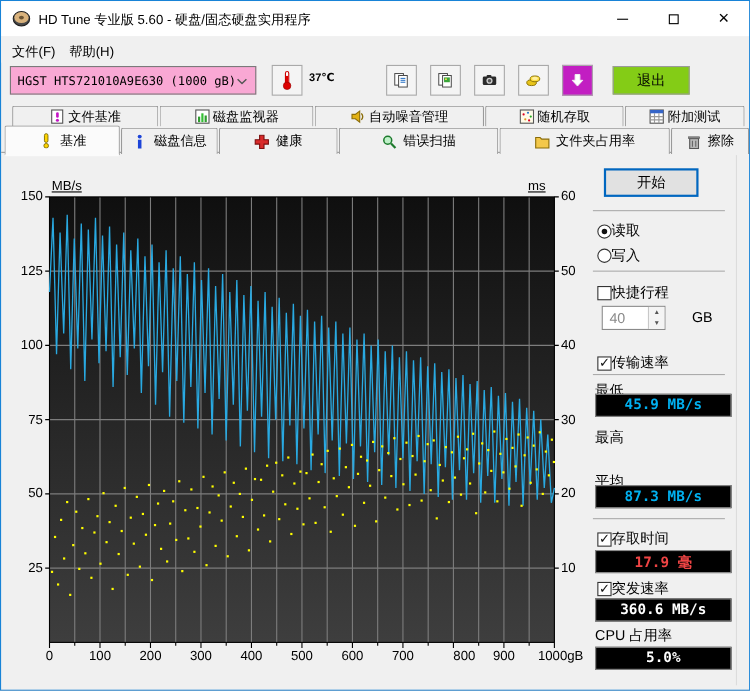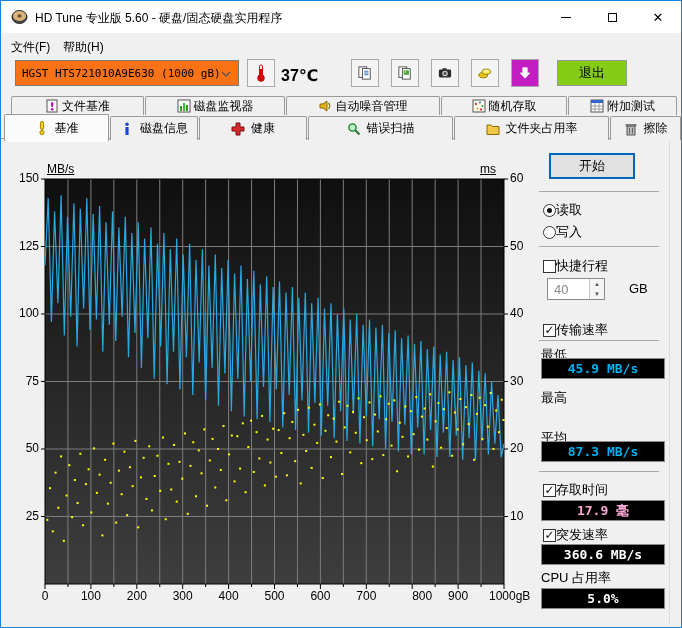--- a/index.html
+++ b/index.html
@@ -16,25 +16,25 @@
   .title-text { position:absolute; left:34px; top:9px; font-size:12px; color:#000; white-space:nowrap; }
   .winbtn { position:absolute; top:0; width:46px; height:32px; display:flex; align-items:center; justify-content:center; background:#fff; }
   .btn-min { right:92px; } .btn-max { right:46px; } .btn-close { right:0; }
   .glyph-min { width:10px; height:0; border-top:1px solid #000; }
   .glyph-max { width:9px; height:9px; border:1px solid #000; }
   .glyph-close { font-size:13px; line-height:1; font-family:"DejaVu Sans",sans-serif; }
   
   .menubar { position:absolute; left:0; top:32px; width:100%; height:24px; background:#f0f0f0; }
   .menu-item { position:absolute; top:4px; padding:2px 6px; }
   
-  .drive-select { position:absolute; left:14px; top:59px; width:224px; height:26px; background:#f97316; border:1px solid #7a7a7a; display:flex; align-items:center; }
+  .drive-select { position:absolute; left:8px; top:59px; width:224px; height:26px; background:#f9a8d4; border:1px solid #7a7a7a; display:flex; align-items:center; }
   .drive-text { font-family:"DejaVu Sans Mono","Liberation Mono",monospace; font-size:11px; padding-left:6px; white-space:nowrap; }
   .drive-chevron { position:absolute; right:7px; top:10px; }
   .tool-btn { position:absolute; top:58px; width:28px; height:28px; background:#f4f4f4; border:1px solid #a9a9a9; display:flex; align-items:center; justify-content:center; }
-  .temp-label { position:absolute; left:280px; top:65px; font-size:16px; font-weight:bold; }
+  .temp-label { position:absolute; left:280px; top:65px; font-size:10px; font-weight:bold; }
   .exit-btn { position:absolute; left:556px; top:59px; width:70px; height:26px; background:#84cc16; border:1px solid #9a9a9a; display:flex; align-items:center; justify-content:center; font-size:13px; }
   .dl-btn { background:#c21ec2; }
   
   .tabs-back { position:absolute; left:10px; top:95px; height:19px; display:flex; }
   .tab-b { border:1px solid #9a9a9a; border-bottom:none; border-radius:2px 2px 0 0; background:#f0f0f0; display:flex; align-items:center; justify-content:center; gap:3px; font-size:12px; margin-right:1px; }
   .tabs-front { position:absolute; left:3px; top:113px; height:24px; display:flex; z-index:2; }
   .tab-f { border:1px solid #9a9a9a; border-bottom:none; border-radius:2px 2px 0 0; background:#f0f0f0; display:flex; align-items:center; justify-content:center; gap:6px; font-size:12px; margin-right:1px; height:24px; margin-top:2px; }
   .tab-f.active { background:#fbfbfb; height:27px; margin-top:0; position:relative; z-index:3; }
   .tabpage-line { position:absolute; left:0; top:137px; width:682px; height:0; border-top:1px solid #9a9a9a; z-index:1; }
   .tab-f.active::after { content:""; position:absolute; left:0; right:0; bottom:-1px; height:2px; background:#fbfbfb; }
@@ -51,21 +51,21 @@
   .radio { width:13px; height:13px; border:1px solid #333; border-radius:50%; background:#fff; position:relative; flex:none; }
   .radio.sel::after { content:""; position:absolute; left:3px; top:3px; width:5px; height:5px; border-radius:50%; background:#111; }
   .cbx { width:13px; height:13px; border:1px solid #333; background:#fff; position:relative; flex:none; font-size:12px; line-height:11px; text-align:center; color:#111; }
   .spinbox { position:absolute; left:546px; top:277px; width:58px; height:22px; background:#fff; border:1px solid #8a8a8a; }
   .spin-val { position:absolute; left:6px; top:3px; color:#8a8a8a; font-size:13px; }
   .spin-arrows { position:absolute; right:0; top:0; width:15px; height:20px; border-left:1px solid #c8c8c8; display:flex; flex-direction:column; }
   .spin-arrows div { flex:1; display:flex; align-items:center; justify-content:center; font-size:6px; color:#555; background:#f4f4f4; }
   .unit-gb { position:absolute; left:628px; top:280px; font-size:13px; }
   .stat-label { position:absolute; left:540px; font-size:13px; }
   .valbox { position:absolute; left:540px; width:124px; height:21px; background:#000; border:1px solid #8a8a8a; display:flex; align-items:center; justify-content:center; font-family:"DejaVu Sans Mono","Liberation Mono",monospace; font-weight:bold; font-size:13px; }
-  .v-cyan { color:#00b0f0; } .v-yellow { color:#f9a8d4; } .v-white { color:#fff; }
+  .v-cyan { color:#00b0f0; } .v-yellow { color:#ef4444; } .v-white { color:#fff; }
   .icon14 { width:14px; height:14px; flex:none; }
 </style>
 </head>
 <body>
 
 <div id="win">
 
   <div class="titlebar">
     <svg class="app-icon" viewBox="0 0 17 16">
       <ellipse cx="8.5" cy="8" rx="7.5" ry="6.5" fill="#4a4a4a" stroke="#222"></ellipse>

